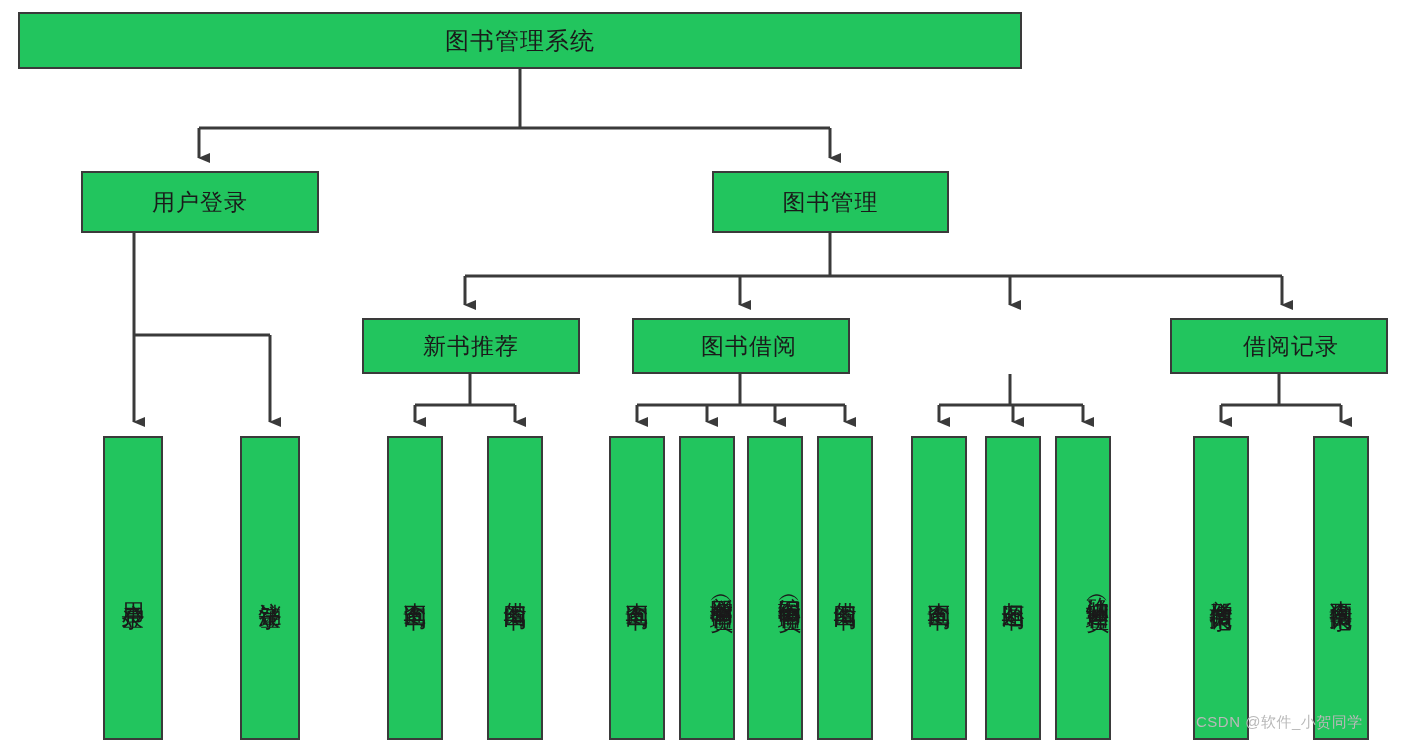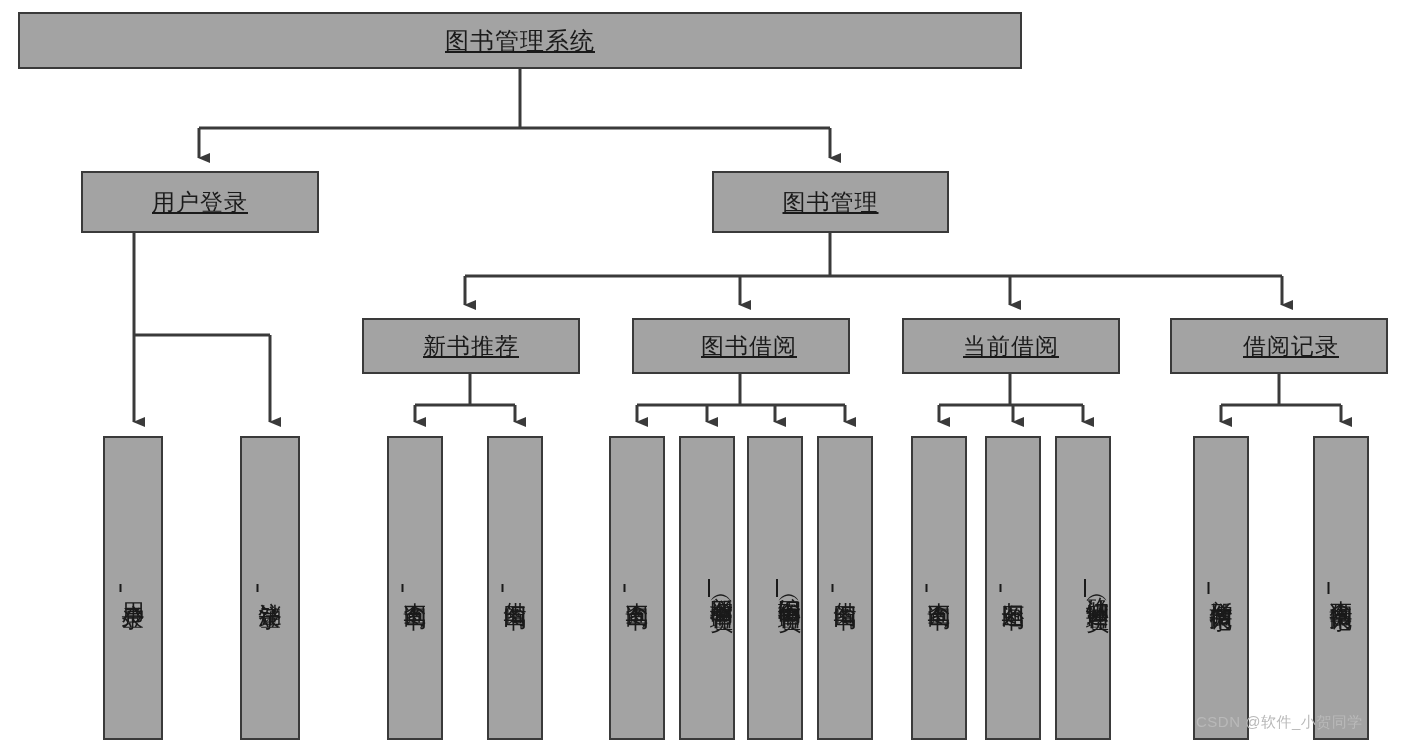--- a/index.html
+++ b/index.html
@@ -23,26 +23,25 @@
     left: 0;
     top: 0;
     width: 1405px;
     height: 747px;
     pointer-events: none;
   }
   .node {
     position: absolute;
     box-sizing: border-box;
     border: 2px solid #3a3a3a;
-    background: #a3a3a3;
+    background: #22c55e;
     display: flex;
     align-items: center;
     justify-content: center;
     color: #1a1a1a;
-    text-decoration: underline;
   }
   .node.horiz {
     font-size: 23px;
     letter-spacing: 1px;
   }
   .node.vert {
     writing-mode: vertical-rl;
     text-orientation: upright;
     font-size: 23px;
     letter-spacing: 2px;
@@ -131,23 +130,20 @@
   <div class="node horiz" style="left:362px; top:318px; width:218px; height:56px;">
     <span>新书推荐</span>
   </div>
 
   <div class="node horiz" style="left:712px; top:171px; width:237px; height:62px;">
     <span>图书管理</span>
   </div>
   <div class="node horiz" style="left:632px; top:318px; width:218px; height:56px;padding-left:16px;">
     <span>图书借阅</span>
   </div>
-  <div class="node horiz" style="left:902px; top:318px; width:218px; height:56px;">
-    <span>当前借阅</span>
-  </div>
   <div class="node horiz" style="left:1170px; top:318px; width:218px; height:56px;padding-left:24px;">
     <span>借阅记录</span>
   </div>
 
   <div class="node vert centered" style="left:103px; top:436px; width:60px; height:304px;">
     <span>用户登录</span>
   </div>
   <div class="node vert centered" style="left:240px; top:436px; width:60px; height:304px;">
     <span>注销登录</span>
   </div>

